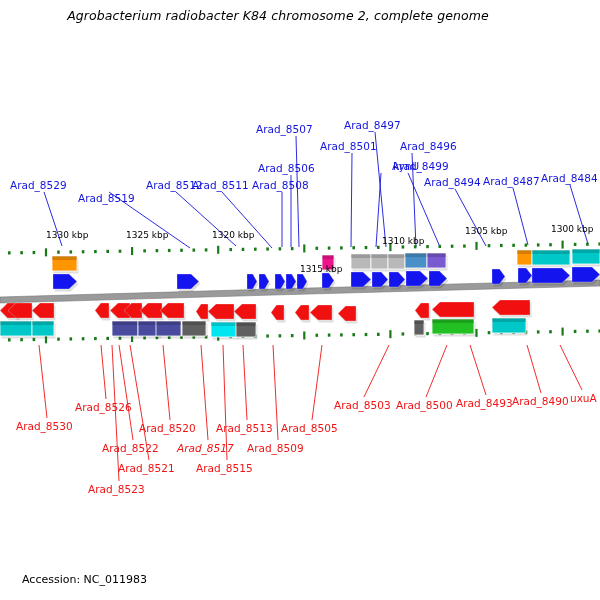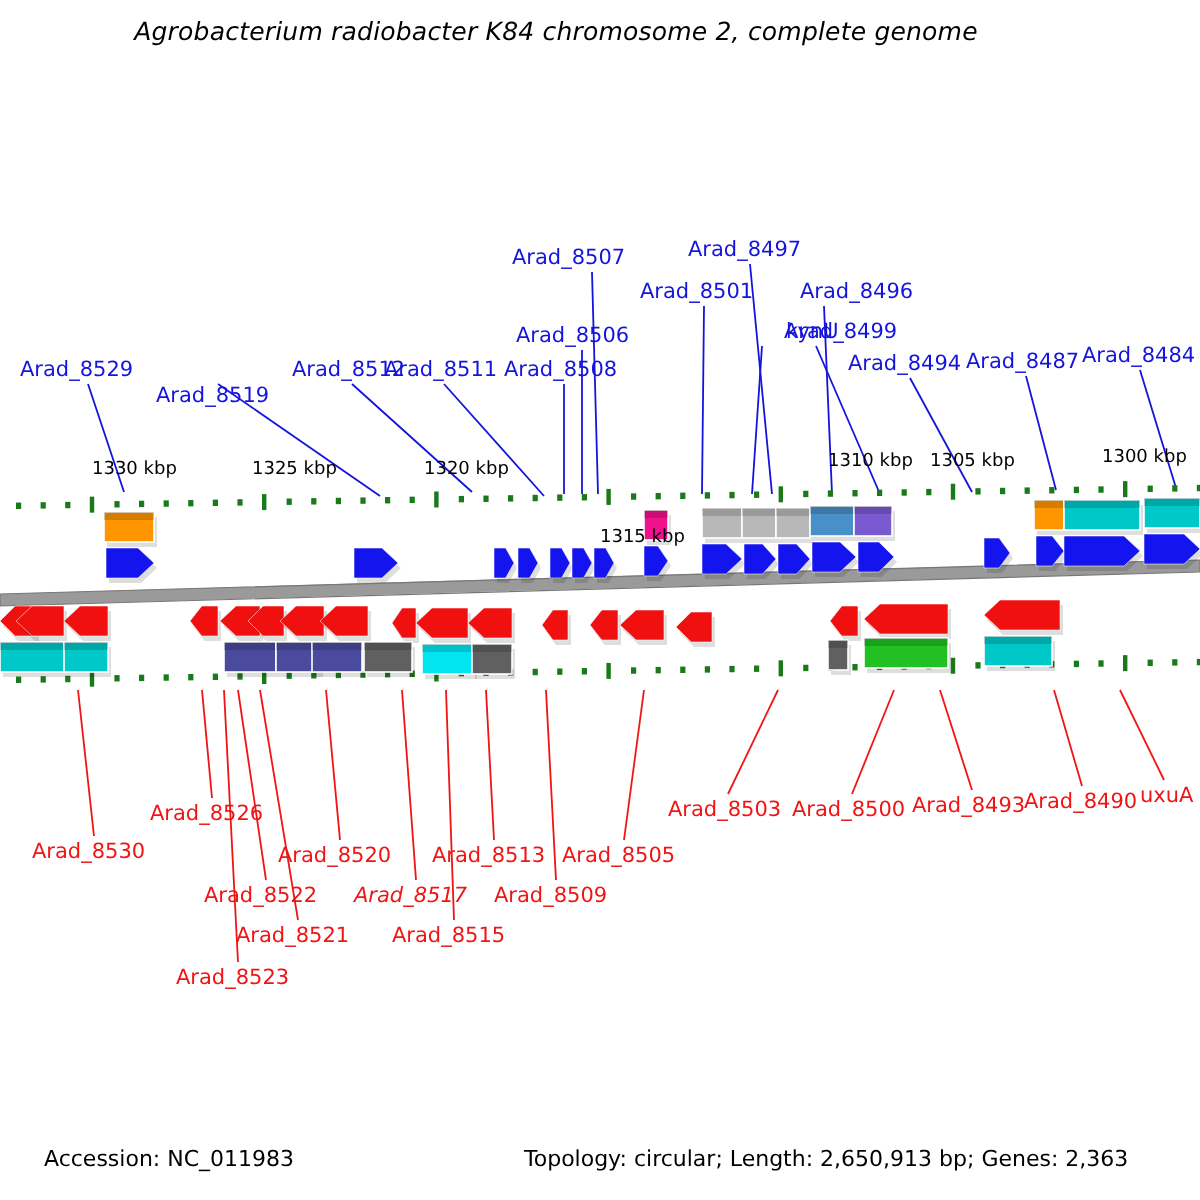--- a/index.html
+++ b/index.html
@@ -348,21 +348,21 @@
         <rect x="492" y="318" width="34" height="15" fill="#00c8c8" stroke="#ffffff" stroke-width="0.8"></rect>
         <rect x="492" y="318" width="34" height="4" fill="rgba(0,0,0,0.16)"></rect>
       </g>
   </svg>
 
   <div id="ruler-labels">
       <div class="ruler-lbl" style="left: 46px; top: 230px;">1330 kbp</div>
       <div class="ruler-lbl" style="left: 126px; top: 230px;">1325 kbp</div>
       <div class="ruler-lbl" style="left: 212px; top: 230px;">1320 kbp</div>
       <div class="ruler-lbl" style="left: 300px; top: 232px; margin-top: 32px;">1315 kbp</div>
-      <div class="ruler-lbl" style="left: 382px; top: 226px; margin-left: 32px;">1310 kbp</div>
+      <div class="ruler-lbl" style="left: 382px; top: 236px;">1310 kbp</div>
       <div class="ruler-lbl" style="left: 465px; top: 226px;">1305 kbp</div>
       <div class="ruler-lbl" style="left: 551px; top: 224px;">1300 kbp</div>
     </div>
   <div id="top-label-texts">
       <div class="lbl lbl-top" style="left: 10px; top: 180px;">Arad_8529</div>
       <div class="lbl lbl-top" style="left: 78px; top: 180px; margin-top: 13px;">Arad_8519</div>
       <div class="lbl lbl-top" style="left: 146px; top: 180px;">Arad_8512</div>
       <div class="lbl lbl-top" style="left: 192px; top: 180px;">Arad_8511</div>
       <div class="lbl lbl-top" style="left: 252px; top: 180px;">Arad_8508</div>
       <div class="lbl lbl-top" style="left: 258px; top: 163px;">Arad_8506</div>
@@ -389,15 +389,14 @@
       <div class="lbl lbl-bot" style="left: 247px; top: 443px;">Arad_8509</div>
       <div class="lbl lbl-bot" style="left: 281px; top: 423px;">Arad_8505</div>
       <div class="lbl lbl-bot" style="left: 334px; top: 400px;">Arad_8503</div>
       <div class="lbl lbl-bot" style="left: 396px; top: 400px;">Arad_8500</div>
       <div class="lbl lbl-bot" style="left: 456px; top: 398px;">Arad_8493</div>
       <div class="lbl lbl-bot" style="left: 512px; top: 396px;">Arad_8490</div>
       <div class="lbl lbl-bot" style="left: 570px; top: 393px;">uxuA</div>
     </div>
 
   <div class="footer-txt" id="foot-accession">Accession: NC_011983</div>
-  <div class="footer-txt" id="foot-stats">Topology: circular; Length: 2,650,913 bp; Genes: 2,363</div>
 
 </div>
 
 </body></html>

